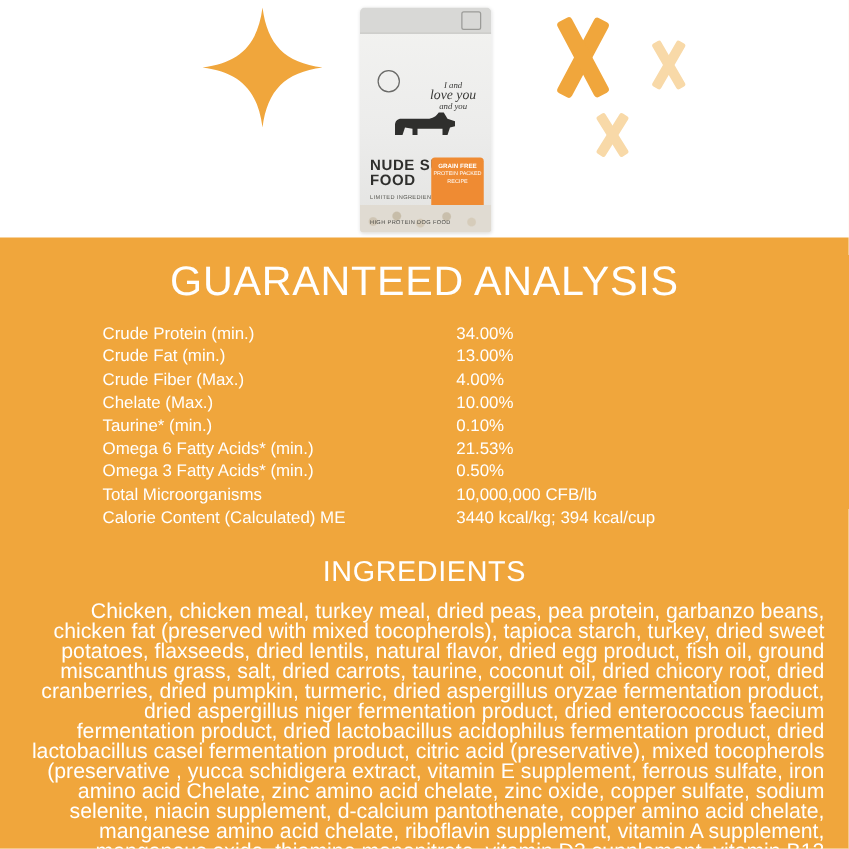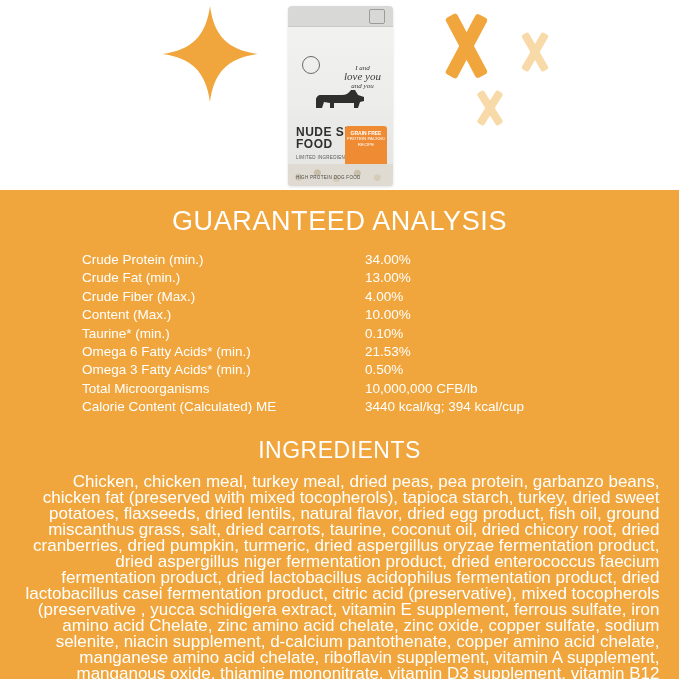--- a/index.html
+++ b/index.html
@@ -162,21 +162,21 @@
 
   
   .panel {
     position: relative;
     height: 489px;
     background: #f0a63c;
     color: #ffffff;
   }
   .panel-title {
     text-align: center;
-    font-size: 27px;
+    font-size: 33px;
     letter-spacing: 0.6px;
     padding-top: 16px;
     font-weight: normal;
     font-family: "Liberation Sans", sans-serif;
   }
   .analysis {
     margin: 14px auto 0 auto;
     width: 515px;
     font-size: 13.5px;
     line-height: 18.4px;
@@ -293,21 +293,21 @@
       </div>
       <div class="analysis-row">
         <div class="analysis-label">Crude Fat (min.)</div>
         <div class="analysis-value">13.00%</div>
       </div>
       <div class="analysis-row">
         <div class="analysis-label">Crude Fiber (Max.)</div>
         <div class="analysis-value">4.00%</div>
       </div>
       <div class="analysis-row">
-        <div class="analysis-label">Content (Max.)</div>
+        <div class="analysis-label">Chelate (Max.)</div>
         <div class="analysis-value">10.00%</div>
       </div>
       <div class="analysis-row">
         <div class="analysis-label">Taurine* (min.)</div>
         <div class="analysis-value">0.10%</div>
       </div>
       <div class="analysis-row">
         <div class="analysis-label">Omega 6 Fatty Acids* (min.)</div>
         <div class="analysis-value">21.53%</div>
       </div>

